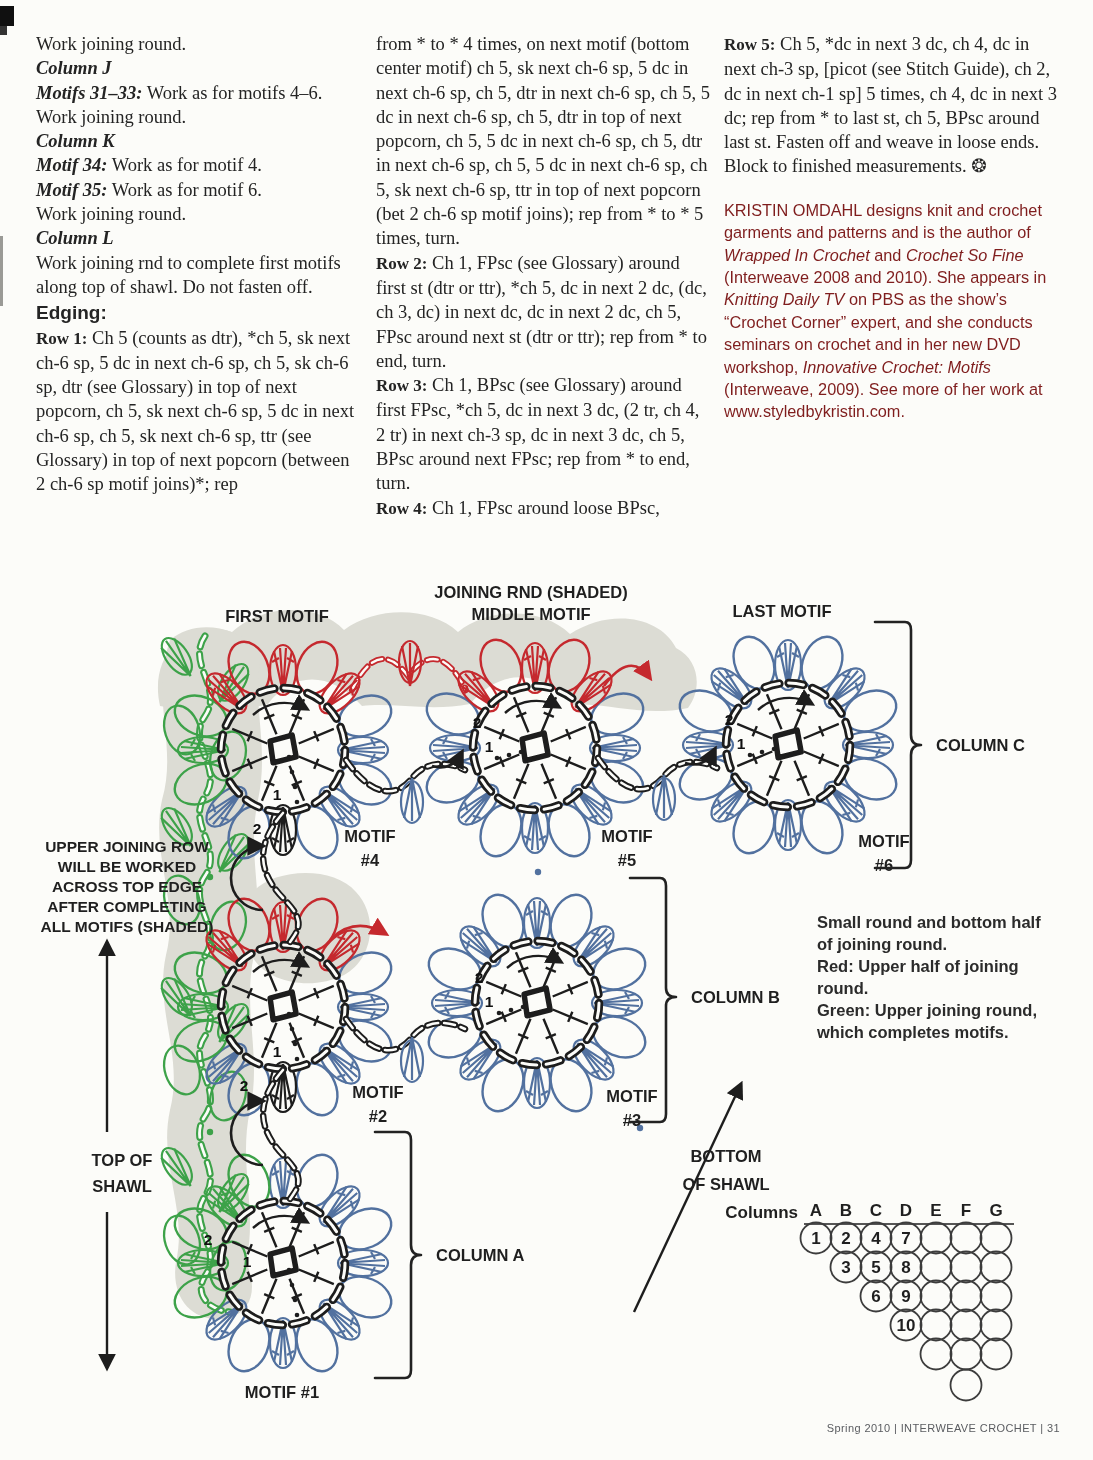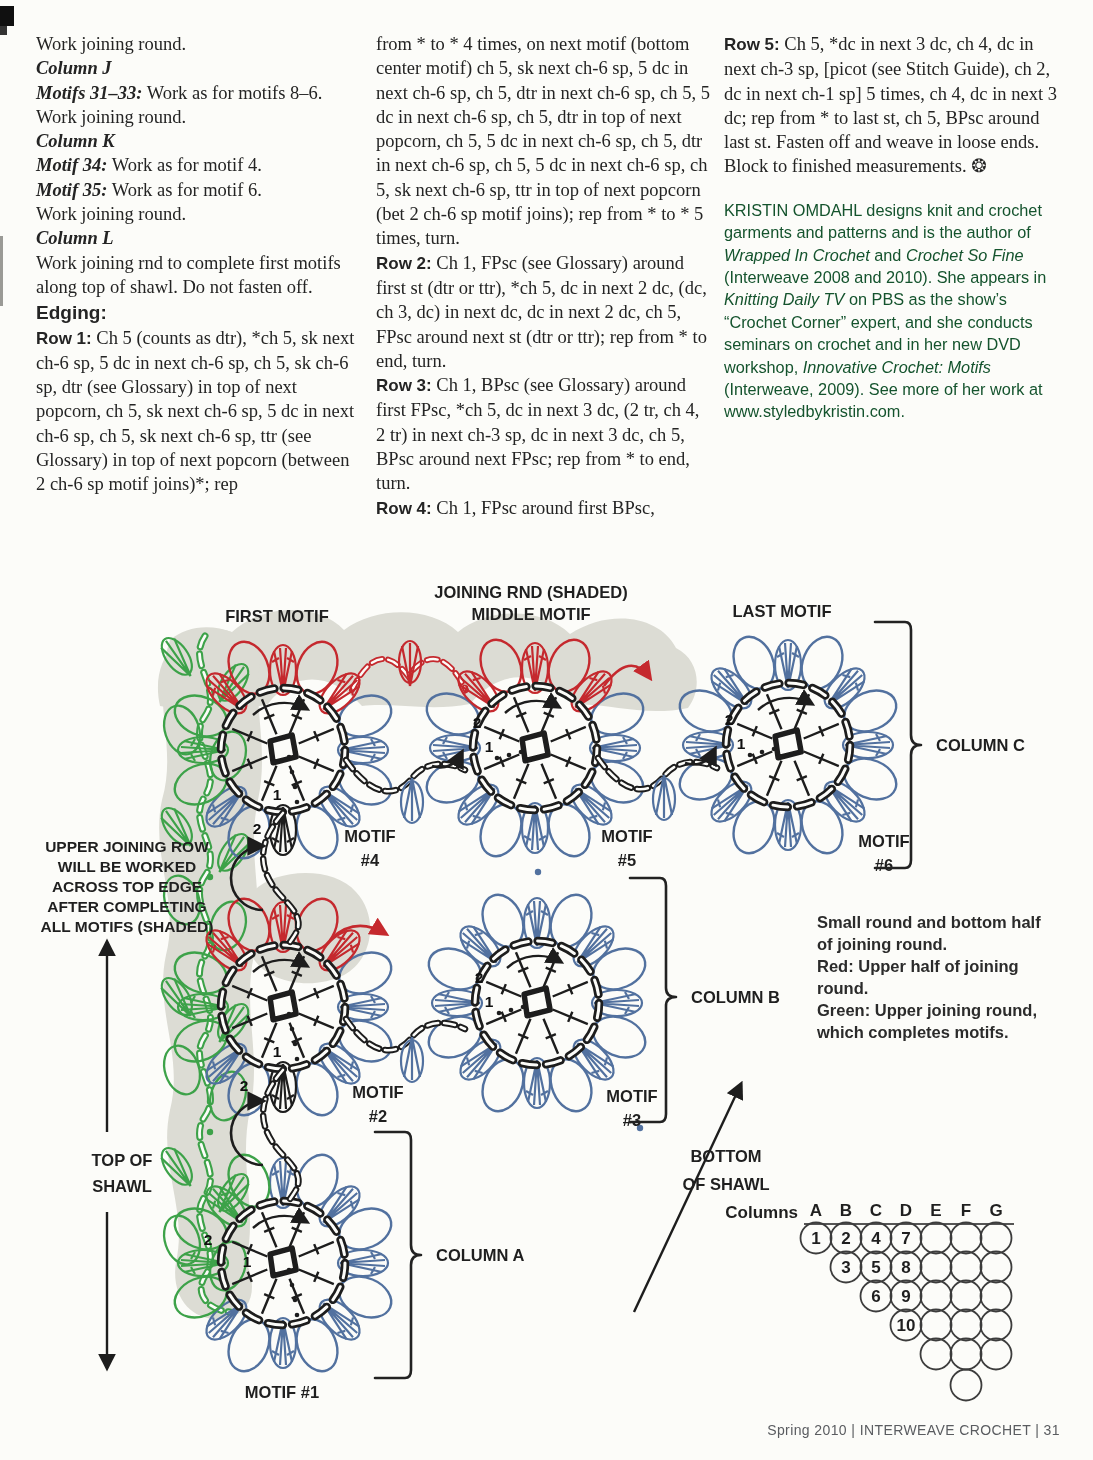--- a/index.html
+++ b/index.html
@@ -6,66 +6,66 @@
   body{
     width:1093px;height:1460px;position:relative;overflow:hidden;
     background:#fcfcf9;font-family:"Liberation Serif",serif;color:#242424;
   }
   .col{position:absolute;top:32px;font-size:18.5px;line-height:24.3px;}
   #col1{left:36px;width:322px;}
   #col2{left:376px;width:334px;}
   #col3{left:724px;width:337px;}
   .col p{margin:0;}
   .lbi{font-weight:bold;font-style:italic;font-family:"Liberation Serif",serif;}
-  .lb{font-family:Liberation Sans, sans-serif;font-weight:bold;font-size:17px;}
+  .lb{font-family:Liberation Serif, serif;font-weight:bold;font-size:17px;}
   .lh{font-family:"Liberation Sans",sans-serif;font-weight:bold;font-size:19px;}
   .bio{
     margin-top:20px;font-family:"Liberation Sans",sans-serif;font-size:16.3px;
-    line-height:22.4px;color:#14532d;
+    line-height:22.4px;color:#7f1d1d;
   }
   .bio i{font-style:italic;}
   .footer{
     position:absolute;right:33px;top:1422px;font-family:"Liberation Sans",sans-serif;
-    font-size:14px;color:#5a5c60;letter-spacing:.4px;
+    font-size:11px;color:#5a5c60;letter-spacing:.4px;
   }
   .edgemark{position:absolute;background:#101010;}
   svg{position:absolute;left:0;top:560px;}
   svg text{font-family:"Liberation Sans",sans-serif;}
   .dl{font-size:16.5px;font-weight:700;fill:#1f1f1f;}
   .lg{font-size:16.5px;font-weight:600;fill:#2b2b2b;}
   .num{font-size:15.5px;font-weight:700;fill:#101010;}
   .cols{font-size:17px;font-weight:600;fill:#1f1f1f;}
 </style>
 </head>
 <body>
 
 <div class="edgemark" style="left:0;top:6px;width:14px;height:20px;"></div>
 <div class="edgemark" style="left:0;top:26px;width:7px;height:9px;background:#333;"></div>
 <div class="edgemark" style="left:0;top:236px;width:3px;height:70px;background:#9a9a96;"></div>
 
 <div id="col1" class="col">
   <p><span>Work joining round.</span></p>
   <p><span class="lbi">Column J</span></p>
-  <p><span class="lbi">Motifs 31–33:</span><span> Work as for motifs 8–6.</span></p>
+  <p><span class="lbi">Motifs 31–33:</span><span> Work as for motifs 4–6.</span></p>
   <p><span>Work joining round.</span></p>
   <p><span class="lbi">Column K</span></p>
   <p><span class="lbi">Motif 34:</span><span> Work as for motif 4.</span></p>
   <p><span class="lbi">Motif 35:</span><span> Work as for motif 6.</span></p>
   <p><span>Work joining round.</span></p>
   <p><span class="lbi">Column L</span></p>
   <p><span>Work joining rnd to complete first motifs along top of shawl. Do not fasten off.</span></p>
   <p style="margin-top:2px;"><span class="lh">Edging:</span></p>
   <p><span class="lb">Row 1:</span><span> Ch 5 (counts as dtr), *ch 5, sk next ch-6 sp, 5 dc in next ch-6 sp, ch 5, sk ch-6 sp, dtr (see Glossary) in top of next popcorn, ch 5, sk next ch-6 sp, 5 dc in next ch-6 sp, ch 5, sk next ch-6 sp, ttr (see Glossary) in top of next popcorn (between 2 ch-6 sp motif joins)*; rep</span></p>
 </div>
 
 <div id="col2" class="col">
   <p><span>from * to * 4 times, on next motif (bottom center motif) ch 5, sk next ch-6 sp, 5 dc in next ch-6 sp, ch 5, dtr in next ch-6 sp, ch 5, 5 dc in next ch-6 sp, ch 5, dtr in top of next popcorn, ch 5, 5 dc in next ch-6 sp, ch 5, dtr in next ch-6 sp, ch 5, 5 dc in next ch-6 sp, ch 5, sk next ch-6 sp, ttr in top of next popcorn (bet 2 ch-6 sp motif joins); rep from * to * 5 times, turn.</span></p>
   <p><span class="lb">Row 2:</span><span> Ch 1, FPsc (see Glossary) around first st (dtr or ttr), *ch 5, dc in next 2 dc, (dc, ch 3, dc) in next dc, dc in next 2 dc, ch 5, FPsc around next st (dtr or ttr); rep from * to end, turn.</span></p>
   <p><span class="lb">Row 3:</span><span> Ch 1, BPsc (see Glossary) around first FPsc, *ch 5, dc in next 3 dc, (2 tr, ch 4, 2 tr) in next ch-3 sp, dc in next 3 dc, ch 5, BPsc around next FPsc; rep from * to end, turn.</span></p>
-  <p><span class="lb">Row 4:</span><span> Ch 1, FPsc around first BPsc,</span></p>
+  <p><span class="lb">Row 4:</span><span> Ch 1, FPsc around loose BPsc,</span></p>
 </div>
 
 <div id="col3" class="col">
   <p><span class="lb">Row 5:</span><span> Ch 5, *dc in next 3 dc, ch 4, dc in next ch-3 sp, [picot (see Stitch Guide), ch 2, dc in next ch-1 sp] 5 times, ch 4, dc in next 3 dc; rep from * to last st, ch 5, BPsc around last st. Fasten off and weave in loose ends. Block to finished measurements. ❂</span></p>
   <div class="bio">
     <span>KRISTIN OMDAHL designs knit and crochet garments and patterns and is the author of </span><i>Wrapped In Crochet</i><span> and </span><i>Crochet So Fine</i><span> (Interweave 2008 and 2010). She appears in </span><i>Knitting Daily TV</i><span> on PBS as the show’s “Crochet Corner” expert, and she conducts seminars on crochet and in her new DVD workshop, </span><i>Innovative Crochet: Motifs</i><span> (Interweave, 2009). See more of her work at www.styledbykristin.com.</span>
   </div>
 </div>
 
 <svg width="1093" height="900" viewBox="0 560 1093 900">

